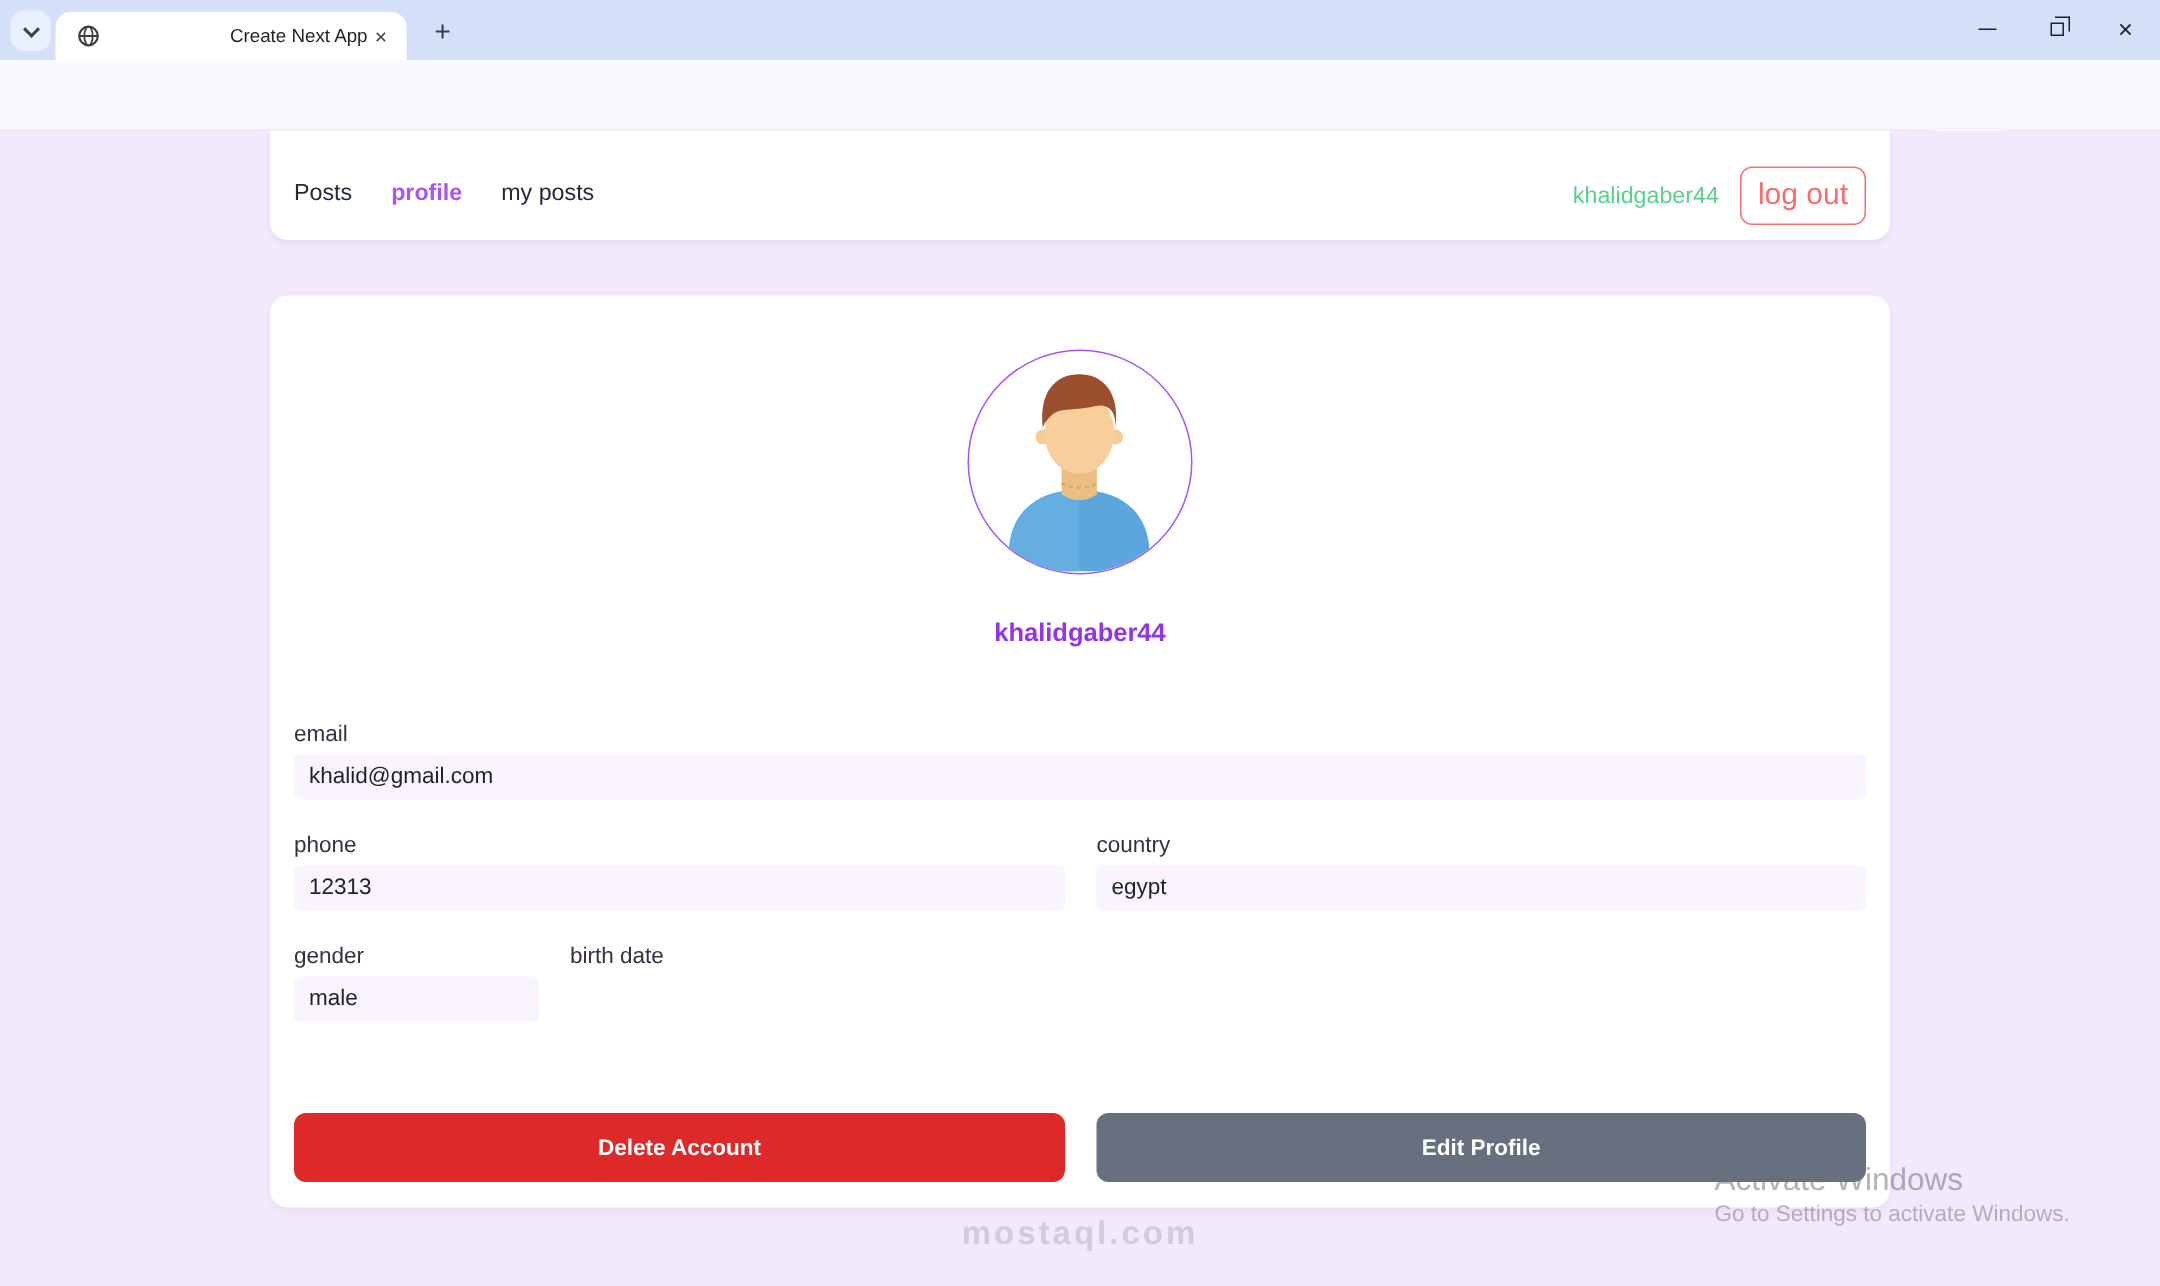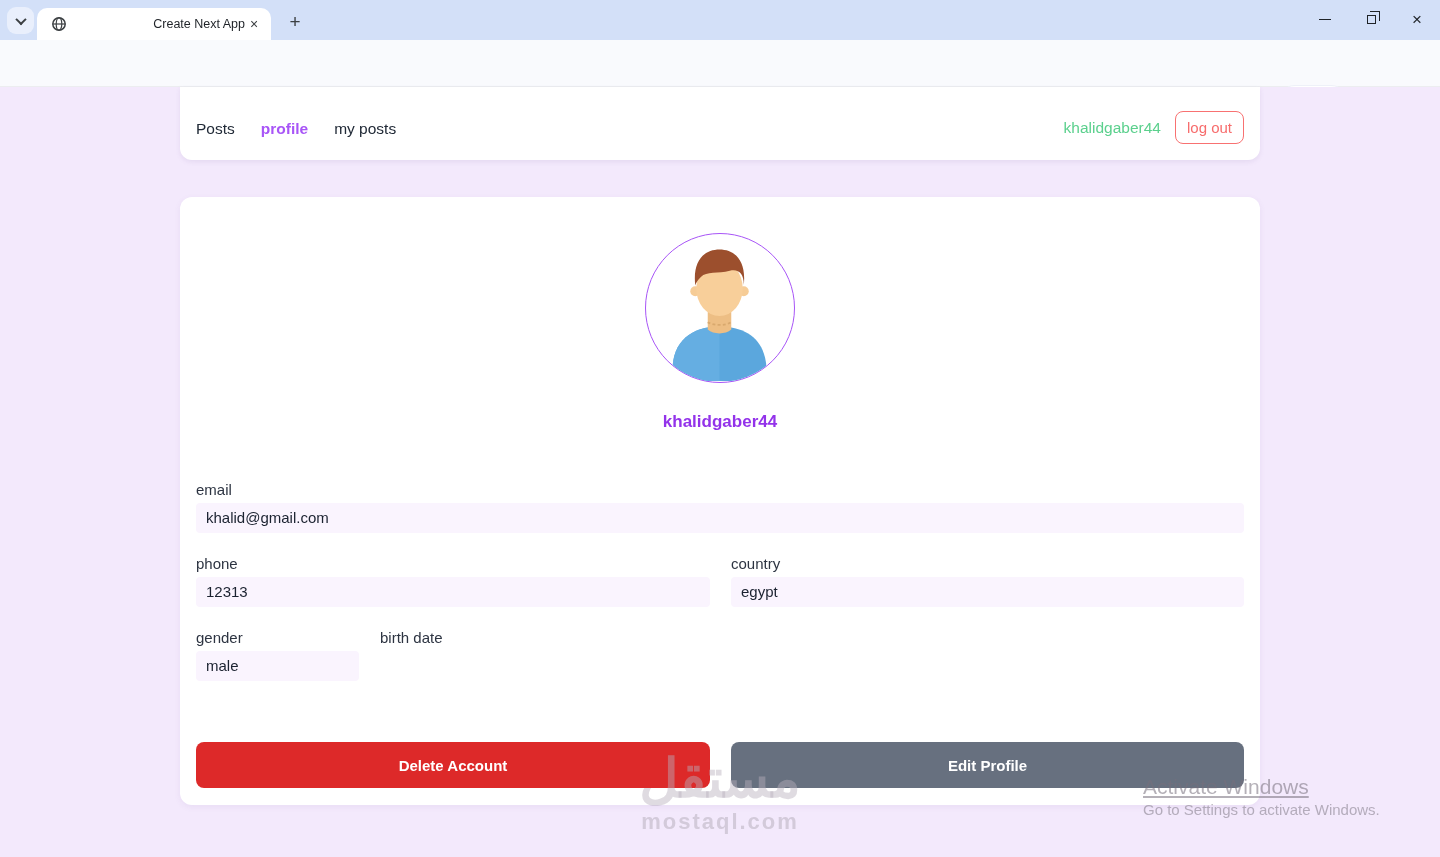--- a/index.html
+++ b/index.html
@@ -48,21 +48,21 @@
   
   .page { position:absolute; left:0; top:87px; width:1440px; height:770px; background:#f3e9fc; }
 
   .nav-card { position:absolute; left:180px; top:0; width:1080px; height:73px; background:#ffffff;
     border-radius:0 0 12px 12px; box-shadow:0 2px 5px rgba(110,80,150,0.10); }
   .nav-links { position:absolute; left:16px; top:33px; display:flex; gap:26px; align-items:center; }
   .nav-link { font-size:15.5px; color:#212a37; cursor:pointer; }
   .nav-link.active { color:#a855f7; font-weight:600; }
   .nav-right { position:absolute; right:16px; top:24px; display:flex; gap:14px; align-items:center; }
   .nav-user { font-size:15.5px; color:#5bd08d; }
-  .logout-btn { background:#fff; border:1px solid #f87171; color:#f76c6c; font-size:15px;
+  .logout-btn { background:#fff; border:1px solid #f87171; color:#f76c6c; font-size:20px;
     border-radius:8px; padding:7px 11px; cursor:pointer; font-family:inherit; }
 
   .main-card { position:absolute; left:180px; top:110px; width:1080px; height:608px; background:#ffffff;
     border-radius:12px; box-shadow:0 2px 6px rgba(110,80,150,0.08); }
   .avatar-circle { position:absolute; left:465px; top:36px; width:150px; height:150px; border-radius:50%;
     border:1.5px solid #a855f7; overflow:hidden; background:#fff; }
   .profile-username { position:absolute; left:0; top:215px; width:100%; text-align:center;
     font-size:17px; font-weight:bold; color:#9333ea; }
 
   .field-label { position:absolute; font-size:15px; color:#2d3442; }
@@ -73,21 +73,21 @@
     font-size:15px; cursor:pointer; font-family:inherit; }
   .btn-delete { left:16px; width:514px; background:#dd2929; }
   .btn-edit { left:551px; width:513px; background:#67707f; }
 
   
   .wm { position:absolute; pointer-events:none; }
   .wm-ar { left:0; top:660px; width:1440px; text-align:center; font-size:54px; font-weight:bold;
     color:rgba(184,176,189,0.45); }
   .wm-dom { left:0; top:722px; width:1440px; text-align:center; font-size:22px; font-weight:bold;
     letter-spacing:2px; color:rgba(184,176,189,0.55); }
-  .wm-act1 { left:1143px; top:688px; font-size:21px; color:rgba(118,112,124,0.55);text-decoration:underline; }
+  .wm-act1 { left:1143px; top:688px; font-size:21px; color:rgba(118,112,124,0.55); }
   .wm-act2 { left:1143px; top:714px; font-size:15px; color:rgba(118,112,124,0.50); }
 </style>
 </head>
 <body>
 
 <div class="window">
 
   <div class="tabstrip">
     <div class="tab-search-btn">
       <span class="chev"></span>
@@ -189,19 +189,18 @@
       <div class="field-value" style="left:551px; top:380px; width:513px;">egypt</div>
 
       <div class="field-label" style="left:16px; top:432px;">gender</div>
       <div class="field-value" style="left:16px; top:454px; width:163px;">male</div>
       <div class="field-label" style="left:200px; top:432px;">birth date</div>
 
       <button class="btn btn-delete" style="top:545px;">Delete Account</button>
       <button class="btn btn-edit" style="top:545px;">Edit Profile</button>
     </div>
 
-    <div class="wm wm-ar">مستقل</div>
     <div class="wm wm-dom">mostaql.com</div>
     <div class="wm wm-act1">Activate Windows</div>
     <div class="wm wm-act2">Go to Settings to activate Windows.</div>
   </div>
 
 </div>
 
 </body></html>

